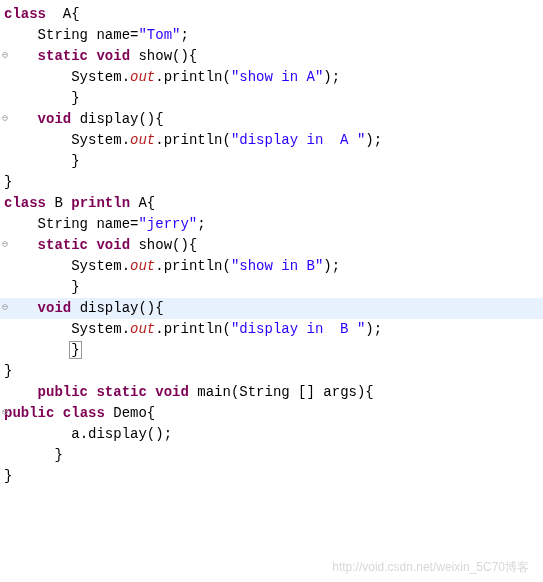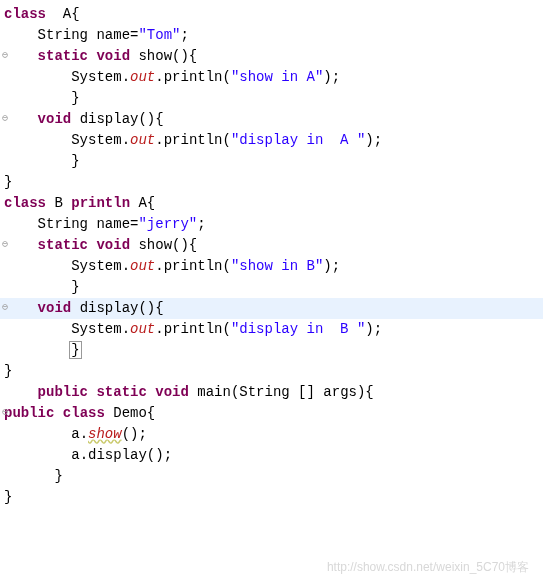--- a/index.html
+++ b/index.html
@@ -114,24 +114,23 @@
     <div class="line"><span>        </span><span class="punct box">}</span></div>
 
     <div class="line"><span></span><span class="punct">}</span></div>
 
     <div class="line"><span>    </span><span class="kw">public</span><span> </span><span class="kw">static</span><span> </span><span class="kw">void</span><span> </span><span class="method">main</span><span>(</span><span class="type">String</span><span> [] </span><span>args</span><span>){</span></div>
 
     <div class="line"><span class="kw">public</span><span> </span><span class="kw">class</span><span> </span><span class="classname">Demo</span><span class="punct">{</span></div>
 
 
 
-    <div class="line"><span>        </span><span>a</span><span>.</span><span class="static-ital warn">show</span><span>();</span></div>
 
     <div class="line"><span>        </span><span>a</span><span>.</span><span class="method">display</span><span>();</span></div>
 
     <div class="line"><span>      </span><span class="punct">}</span></div>
 
     <div class="line"><span></span><span class="punct">}</span></div>
 
   </div>
 </div>
 
-<div class="watermark">http://show.csdn.net/weixin_5C70博客</div>
+<div class="watermark">http://void.csdn.net/weixin_5C70博客</div>
 
 </body></html>

